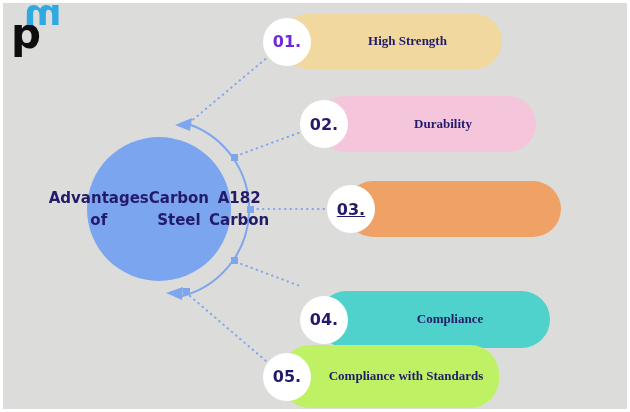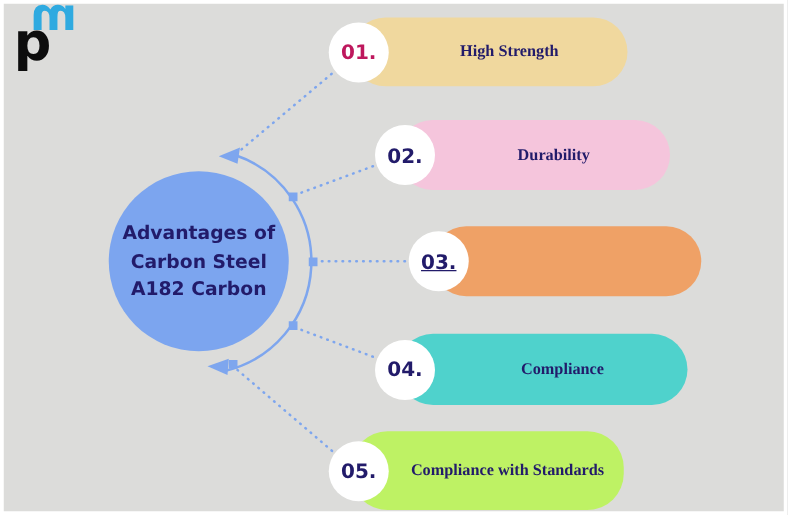--- a/index.html
+++ b/index.html
@@ -14,21 +14,21 @@
     position:absolute; left:0; top:8px; font-size:42px; font-weight:bold;
     color:#0d0d0d; line-height:1; z-index:1;
   }
   .logo .m {
     position:absolute; left:13px; top:-10px; font-size:36px; font-weight:bold;
     line-height:1; transform:scaleX(-1); z-index:2;
   }
   
   .topic-circle {
     position:absolute; left:84px; top:134px; width:144px; height:144px;
-    border-radius:50%; display:flex; flex-direction:column;
+    border-radius:50%; display:flex; flex-direction:row;
     align-items:center; justify-content:center; text-align:center;
     font-weight:bold; font-size:15px; line-height:1.5; z-index:2;
   }
   
   svg.connectors { position:absolute; left:0; top:0; z-index:1; }
   
   .pill {
     position:absolute; border-radius:29px; display:flex; align-items:center;
     z-index:3;
   }
@@ -81,34 +81,34 @@
     <line x1="187" y1="293" x2="263" y2="358" stroke-width="2" stroke-linecap="round" stroke-dasharray="0.5 5" stroke="#7ea6ee"></line>
   </svg>
 
   <div class="topic-circle" style="background: rgb(124, 165, 239); color: rgb(34, 27, 106);">
     <span>Advantages of</span>
     <span>Carbon Steel</span>
     <span>A182 Carbon</span>
   </div>
 
   <div class="pill pill-1" style="background: rgb(240, 216, 158); color: rgb(34, 27, 106);">
-    <span class="badge" style="color: #be185d;">01.</span>
+    <span class="badge" style="color: #6d28d9;">01.</span>
     <span class="label-wrap">High Strength</span>
   </div>
 
   <div class="pill pill-2" style="background: rgb(245, 197, 220); color: rgb(34, 27, 106);">
     <span class="badge" style="color: rgb(34, 27, 106);">02.</span>
     <span class="label-wrap">Durability</span>
   </div>
 
   <div class="pill pill-3" style="background: rgb(239, 161, 102); color: rgb(34, 27, 106);">
     <span class="badge" style="color: rgb(34, 27, 106); text-decoration: underline;">03.</span>
   </div>
 
-  <div class="pill pill-4" style="background: rgb(79, 210, 204); color: rgb(34, 27, 106);">
+  <div class="pill pill-4" style="background: rgb(79, 210, 204); color: rgb(34, 27, 106); margin-top: 24px;">
     <span class="badge" style="color: rgb(34, 27, 106);">04.</span>
     <span class="label-wrap">Compliance</span>
   </div>
 
   <div class="pill pill-5" style="background: #bef264; color: rgb(34, 27, 106);">
     <span class="badge" style="color: rgb(34, 27, 106);">05.</span>
     <span class="label-wrap">Compliance with Standards</span>
   </div>
 
 </div>

